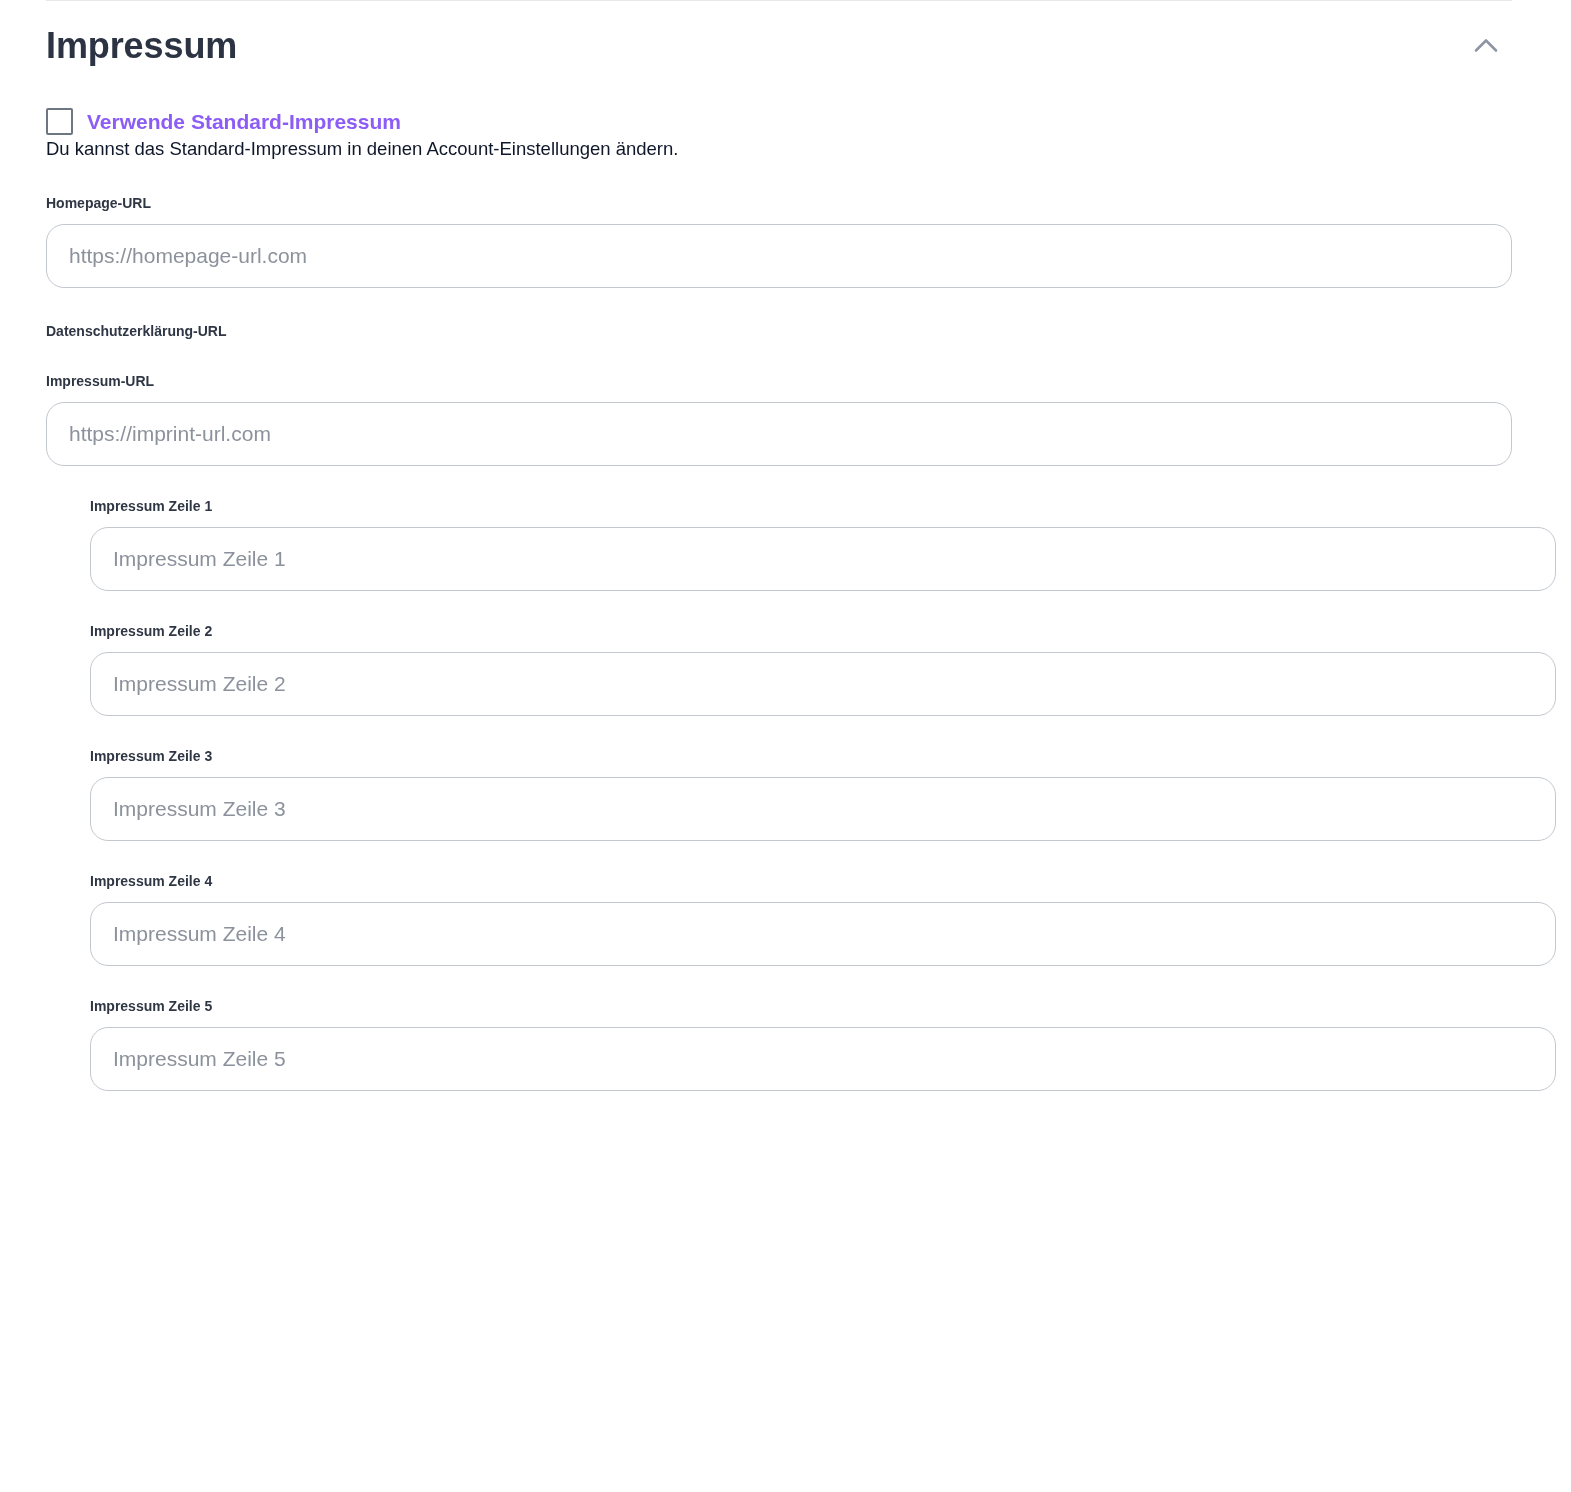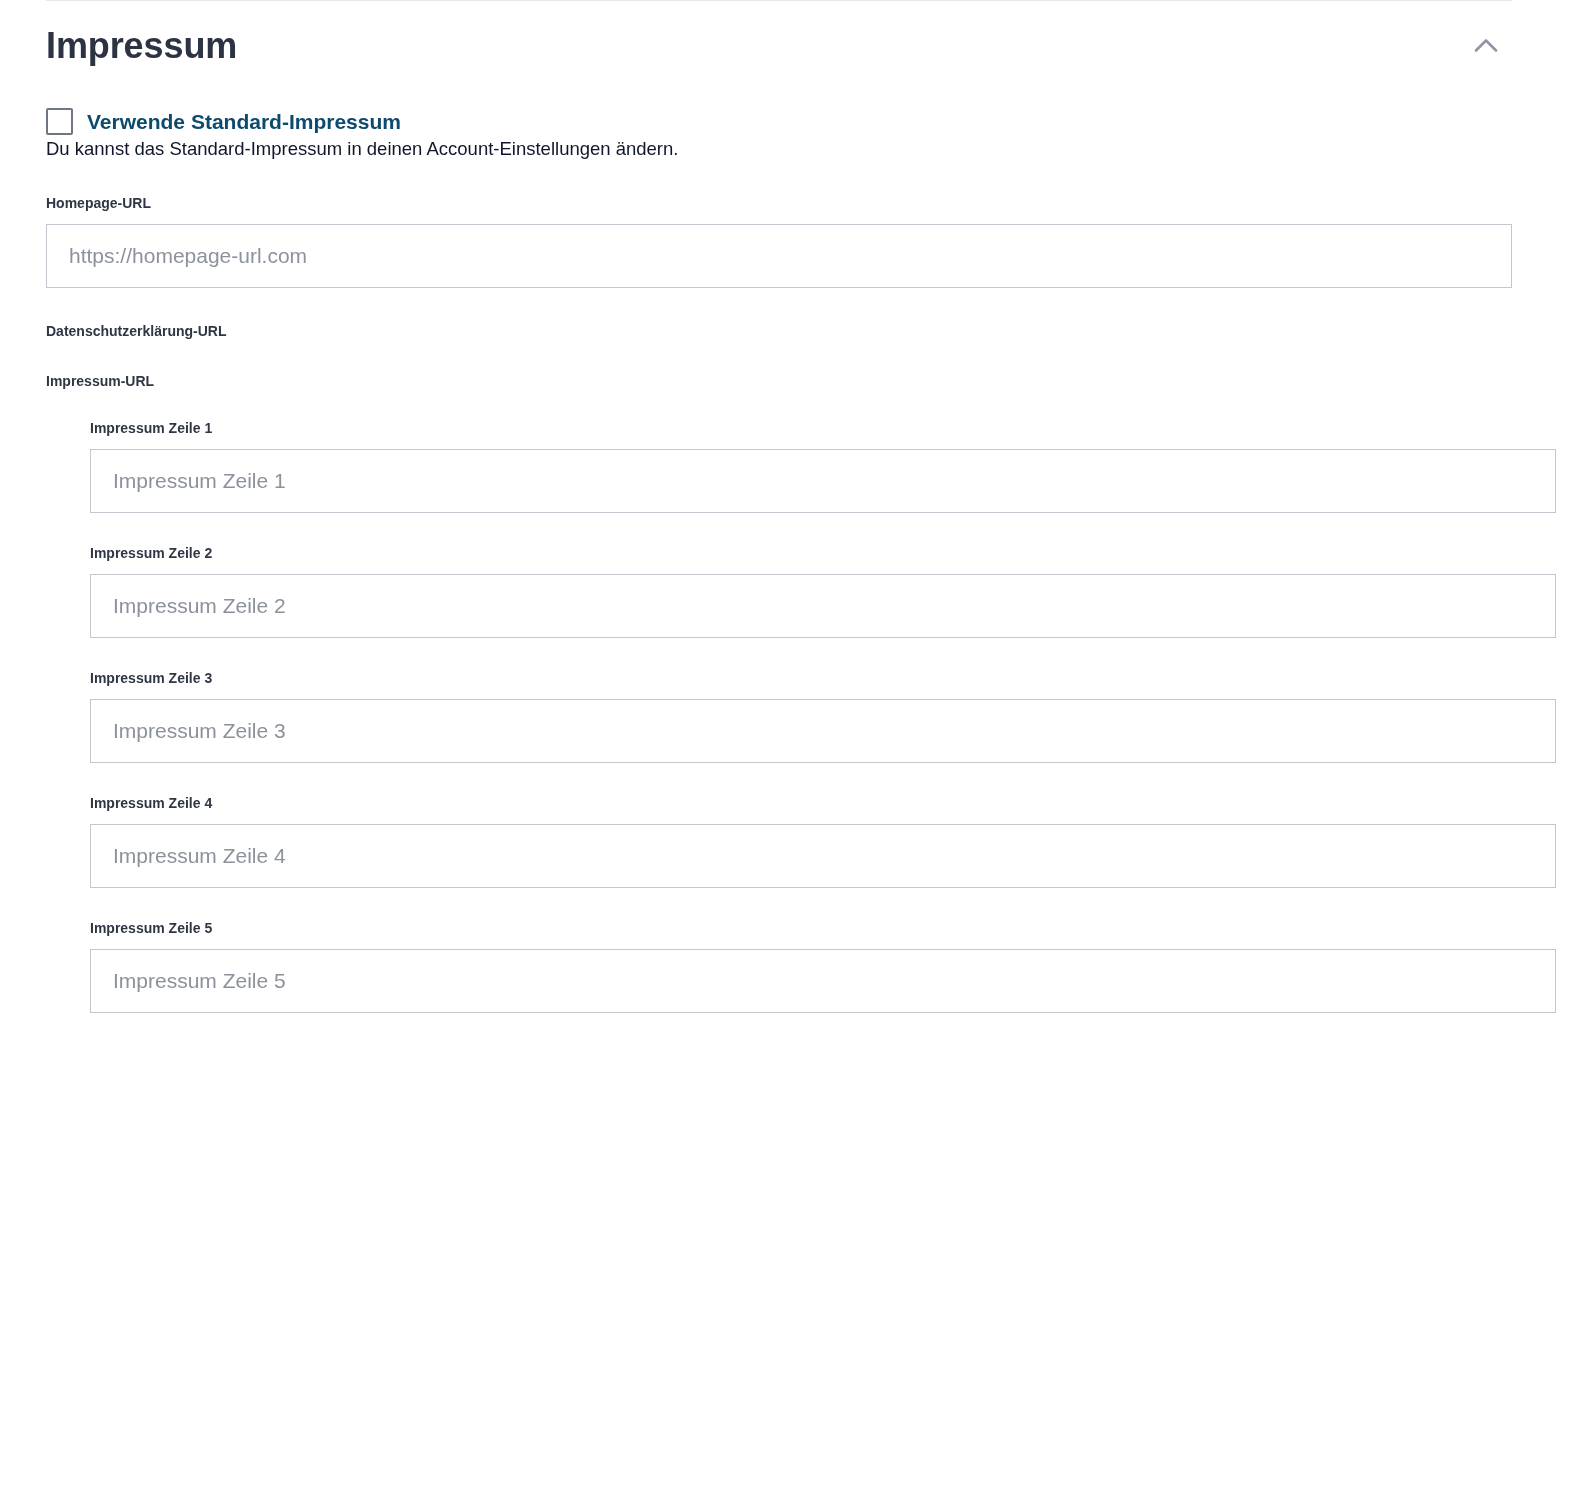--- a/index.html
+++ b/index.html
@@ -85,21 +85,21 @@
     box-sizing: border-box;
     border: 2px solid #6e7682;
     background: #ffffff;
     border-radius: 2px;
     flex: none;
     cursor: pointer;
   }
   .checkbox-label {
     font-size: 21px;
     font-weight: 600;
-    color: #0c4a6e;
+    color: #8b5cf6;
     line-height: 1;
     cursor: pointer;
   }
 
   .helper-text {
     font-size: 18.5px;
     font-weight: 400;
     color: #0f172a;
     line-height: 1.2;
   }
@@ -121,21 +121,21 @@
     margin-bottom: 14px;
   }
 
   .field-input {
     display: block;
     box-sizing: border-box;
     width: 1466px;
     height: 64px;
     padding: 0 22px;
     border: 1px solid #c3c7ce;
-    border-radius: 0;
+    border-radius: 18px;
     background: #ffffff;
     font-family: "Liberation Sans", "DejaVu Sans", sans-serif;
     font-size: 21px;
     font-weight: 400;
     color: #2f3644;
     outline: none;
   }
   .field-input::placeholder {
     color: #8c929c;
     opacity: 1;
@@ -173,20 +173,21 @@
       <label class="field-label">Homepage-URL</label>
       <input class="field-input" type="text" placeholder="https://homepage-url.com" style="">
     </div>
 
     <div class="field">
       <label class="field-label">Datenschutzerklärung-URL</label>
     </div>
 
     <div class="field">
       <label class="field-label">Impressum-URL</label>
+      <input class="field-input" type="text" placeholder="https://imprint-url.com" style="">
     </div>
 
     <div class="field tight">
       <label class="field-label">Impressum Zeile 1</label>
       <input class="field-input" type="text" placeholder="Impressum Zeile 1" style="">
     </div>
 
     <div class="field tight">
       <label class="field-label">Impressum Zeile 2</label>
       <input class="field-input" type="text" placeholder="Impressum Zeile 2" style="">

